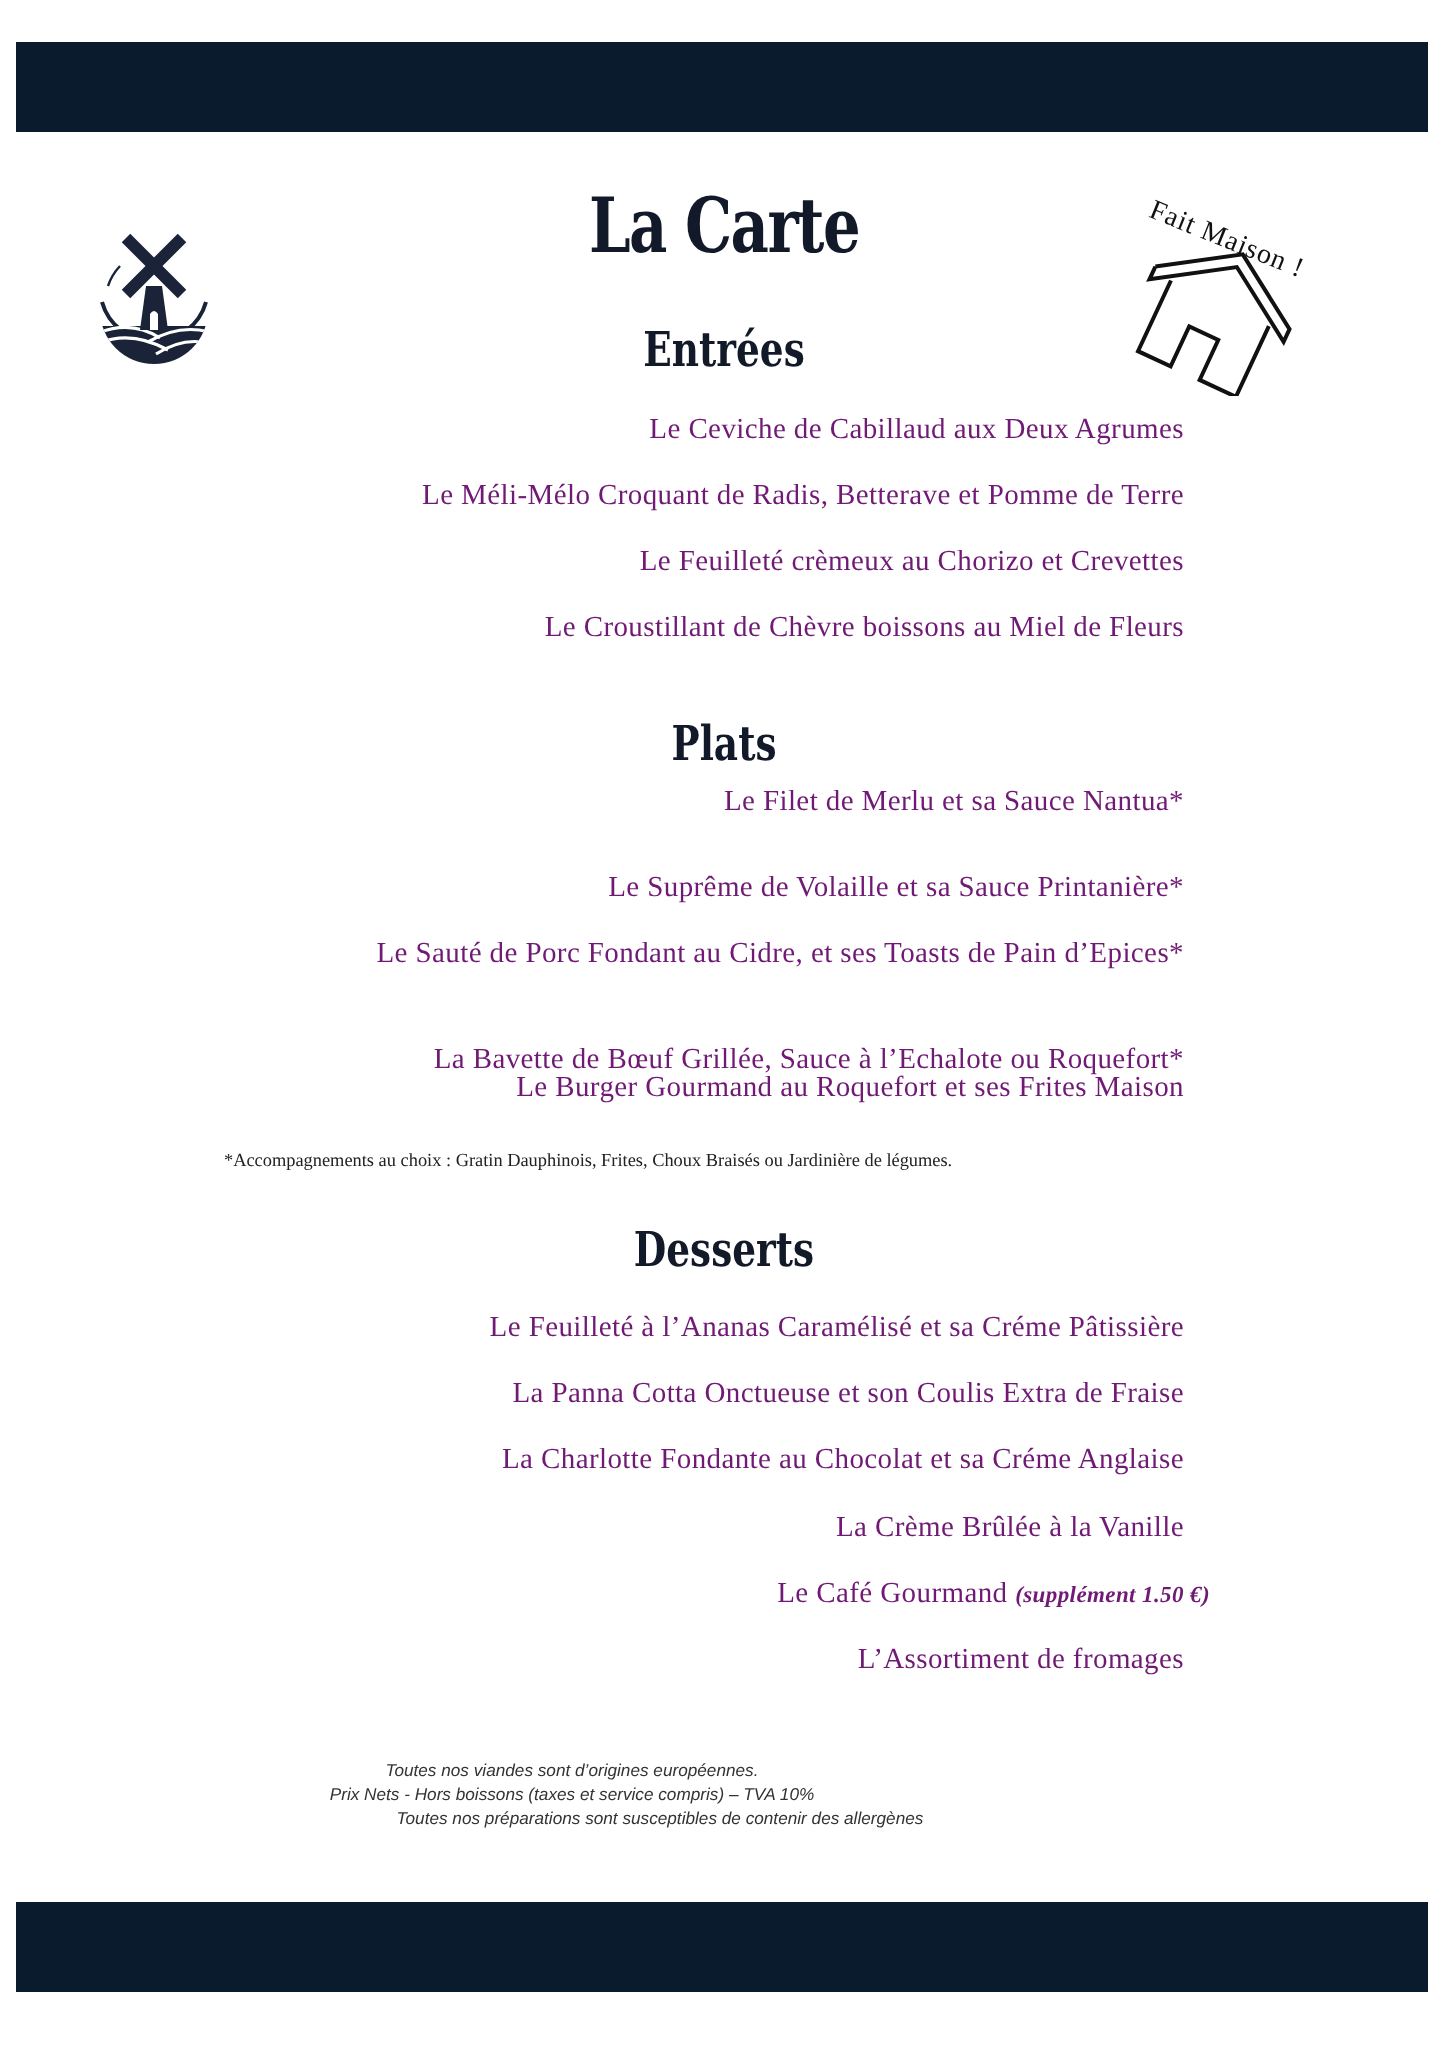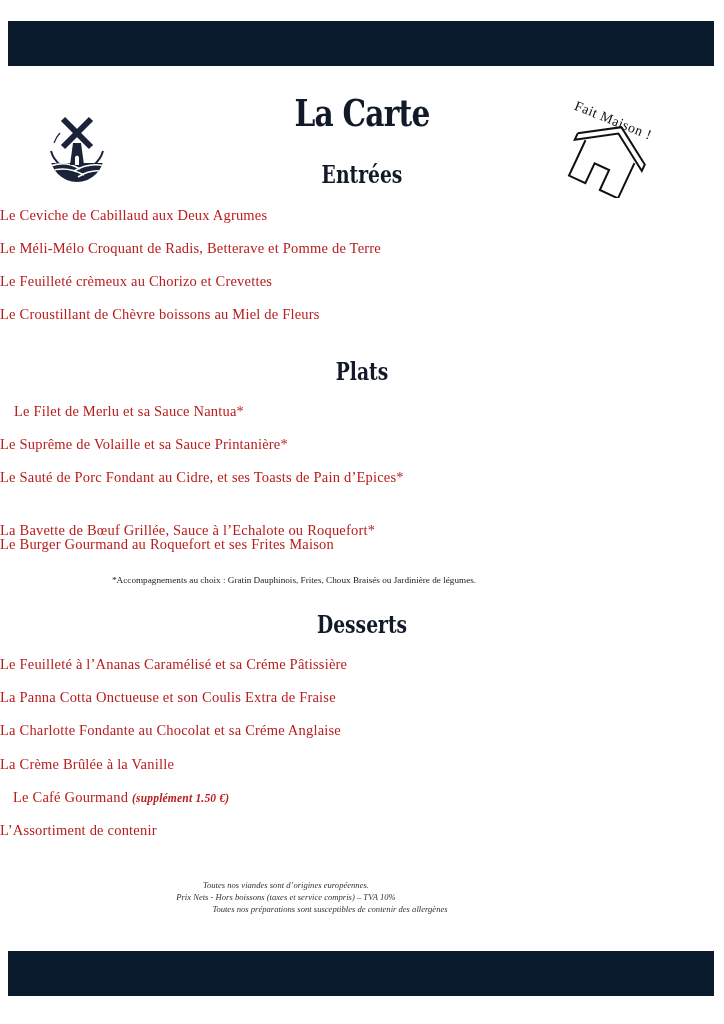--- a/index.html
+++ b/index.html
@@ -23,29 +23,29 @@
       position: absolute; left: 0; width: 724px; text-align: center; top: 90px;
       font-family: "DejaVu Serif", serif; font-weight: bold; font-size: 38px; color: #121a2a;
       transform: scaleX(0.78); letter-spacing: -1px;
     }
     .section-title {
       position: absolute; left: 0; width: 724px; text-align: center;
       font-family: "DejaVu Serif", serif; font-weight: bold; font-size: 24px; color: #121a2a;
       transform: scaleX(0.78);
     }
     .item {
-      position: absolute; left: 0; width: 592px; text-align: left;
-      font-size: 14.5px; color: #b91c1c; letter-spacing: 0.2px;
+      position: absolute; left: 0; width: 592px; text-align: right;
+      font-size: 14.5px; color: #701a75; letter-spacing: 0.2px;
     }
     .item .supp { font-style: italic; font-weight: bold; font-size: 11.5px; }
     .note {
       position: absolute; left: 84px; top: 575px; font-size: 9.2px; color: #222; white-space: nowrap; margin-left: 28px;
     }
     .footer {
-      position: absolute; left: 0; width: 572px; text-align: center; font-family: Liberation Serif, serif;
+      position: absolute; left: 0; width: 572px; text-align: center; font-family: Liberation Sans, sans-serif;
       font-style: italic; font-size: 8.6px; color: #333; line-height: 11.5px;
     }
   </style>
 </head>
 <body>
 
 <div class="bar top"></div>
 
 <div class="logo">
   <svg width="62" height="70" viewBox="0 0 62 70">
@@ -82,35 +82,35 @@
   </svg>
 </div>
 
 <div class="section-title" style="top:160px;">Entrées</div>
 <div class="item" style="top:207px;">Le Ceviche de Cabillaud aux Deux Agrumes</div>
 <div class="item" style="top:240px;">Le Méli-Mélo Croquant de Radis, Betterave et Pomme de Terre</div>
 <div class="item" style="top:273px;">Le Feuilleté crèmeux au Chorizo et Crevettes</div>
 <div class="item" style="top:306px;">Le Croustillant de Chèvre boissons au Miel de Fleurs</div>
 
 <div class="section-title" style="top:357px;">Plats</div>
-<div class="item" style="top:403px;padding-left:14px;">Le Filet de Merlu et sa Sauce Nantua*</div>
+<div class="item" style="top:393px;">Le Filet de Merlu et sa Sauce Nantua*</div>
 <div class="item" style="top:436px;">Le Suprême de Volaille et sa Sauce Printanière*</div>
 <div class="item" style="top:469px;">Le Sauté de Porc Fondant au Cidre, et ses Toasts de Pain d’Epices*</div>
 <div class="item" style="top:502px;margin-top:20px;">La Bavette de Bœuf Grillée, Sauce à l’Echalote ou Roquefort*</div>
 <div class="item" style="top:536px;">Le Burger Gourmand au Roquefort et ses Frites Maison</div>
 <div class="note">*Accompagnements au choix : Gratin Dauphinois, Frites, Choux Braisés ou Jardinière de légumes.</div>
 
 <div class="section-title" style="top:610px;">Desserts</div>
 <div class="item" style="top:656px;">Le Feuilleté à l’Ananas Caramélisé et sa Créme Pâtissière</div>
 <div class="item" style="top:689px;">La Panna Cotta Onctueuse et son Coulis Extra de Fraise</div>
 <div class="item" style="top:722px;">La Charlotte Fondante au Chocolat et sa Créme Anglaise</div>
 <div class="item" style="top:756px;">La Crème Brûlée à la Vanille</div>
 <div class="item" style="top:789px;margin-left:13px;">
   <span>Le Café Gourmand</span>
   <span class="supp">(supplément 1.50 €)</span>
 </div>
-<div class="item" style="top:822px;">L’Assortiment de contenir</div>
+<div class="item" style="top:822px;">L’Assortiment de fromages</div>
 
 <div class="footer" style="top:880px;">Toutes nos viandes sont d’origines européennes.</div>
 <div class="footer" style="top:892px;">Prix Nets - Hors boissons (taxes et service compris) – TVA 10%</div>
 <div class="footer" style="top:904px;padding-left:44px;">Toutes nos préparations sont susceptibles de contenir des allergènes</div>
 
 <div class="bar bottom"></div>
 
 </body></html>

